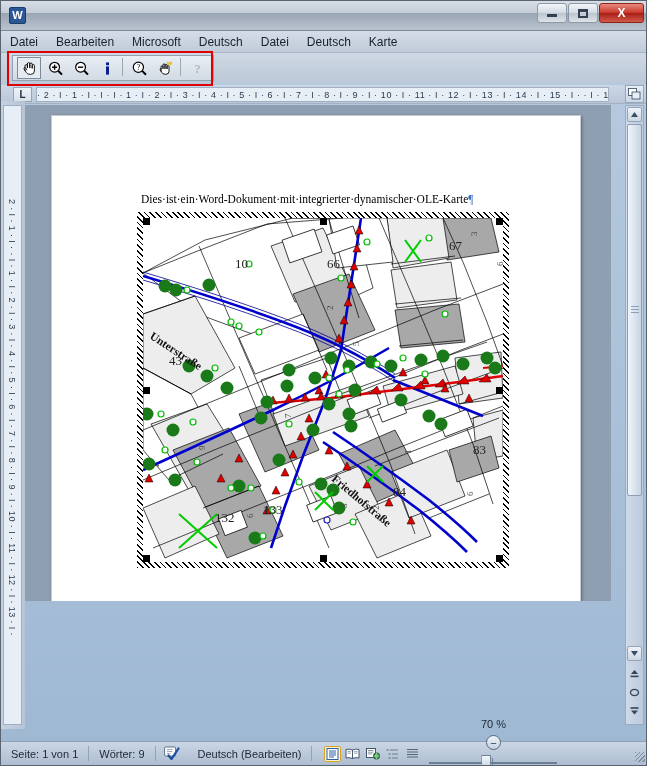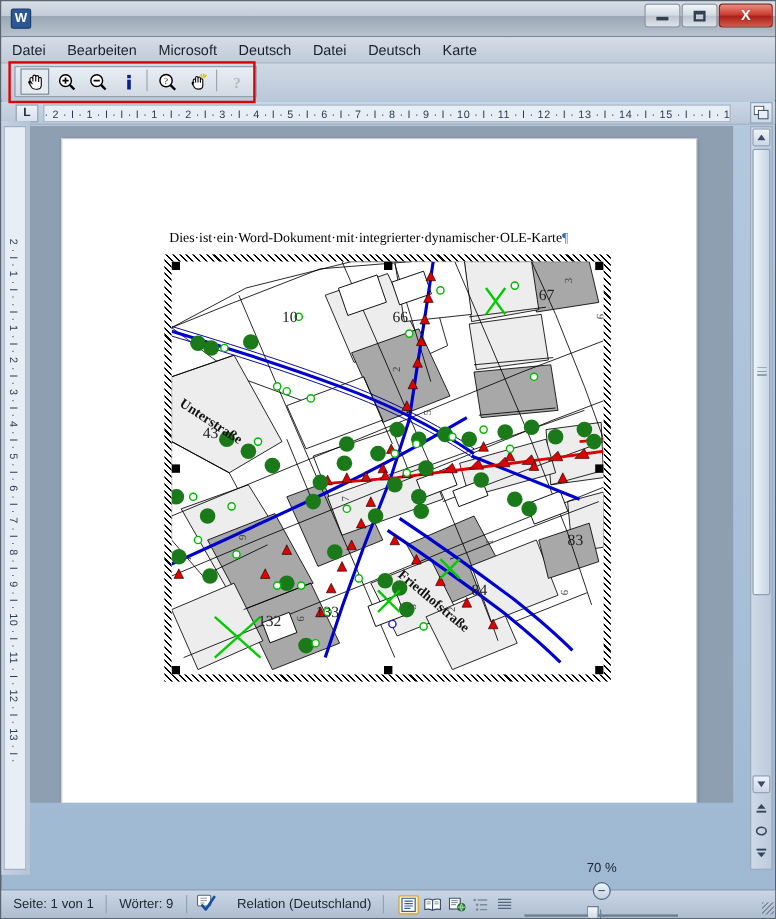--- a/index.html
+++ b/index.html
@@ -112,21 +112,21 @@
     writing-mode: vertical-rl; line-height: 18px; letter-spacing: .4px;
     padding-top: 4px; text-align: center;
   }
   .vruler-bg {
     position: absolute; left: 0px; top: 100px; width: 24px; height: 628px;
     background: linear-gradient(to right,#c5d2e2,#b6c4d6);
   }
 
   
   .docarea {
-    position: absolute; left: 24px; top: 104px; width: 586px; height: 564px;
+    position: absolute; left: 24px; top: 104px; width: 586px; height: 496px;
     background: #8f9fb2;
     overflow: hidden;
   }
   .page {
     position: absolute; left: 26px; top: 10px; width: 530px; height: 700px;
     background: #ffffff; box-shadow: 1px 1px 3px rgba(0,0,0,.35);
     border: 1px solid #c5ccd4;
   }
   .doc-text {
     position: absolute; left: 89px; top: 77px;
@@ -632,21 +632,21 @@
     <div class="sb-sep"></div>
     <div class="sb-item">Wörter: 9</div>
     <div class="sb-sep"></div>
     <div class="sb-item" style="padding:0 8px;">
       <svg width="16" height="14" viewBox="0 0 16 14">
         <rect x="0.6" y="1" width="11" height="9" rx="1" fill="#fdfdfd" stroke="#56687c" stroke-width="0.9"></rect>
         <path d="M3 3.5 L8.5 3.5 M3 5.5 L8.5 5.5 M3 7.5 L6.5 7.5" stroke="#8494a6" stroke-width="0.8"></path>
         <path d="M4.5 9.5 L7.5 13 L14.5 2.5" stroke="#1a4fa0" stroke-width="2.2" fill="none" stroke-linecap="round"></path>
       </svg>
     </div>
-    <div class="sb-item">Relation (Deutschland)</div>
+    <div class="sb-item">Deutsch (Bearbeiten)</div>
     <div class="sb-sep"></div>
 
     <div class="viewbtns">
       <div class="vbtn sel">
         <svg width="13" height="12" viewBox="0 0 13 12">
           <rect x="1" y="0.5" width="11" height="11" fill="#fff" stroke="#2d5fa8" stroke-width="1"></rect>
           <path d="M3 3 H10 M3 5 H10 M3 7 H10 M3 9 H8" stroke="#2d5fa8" stroke-width="1"></path>
         </svg>
       </div>
       <div class="vbtn">

